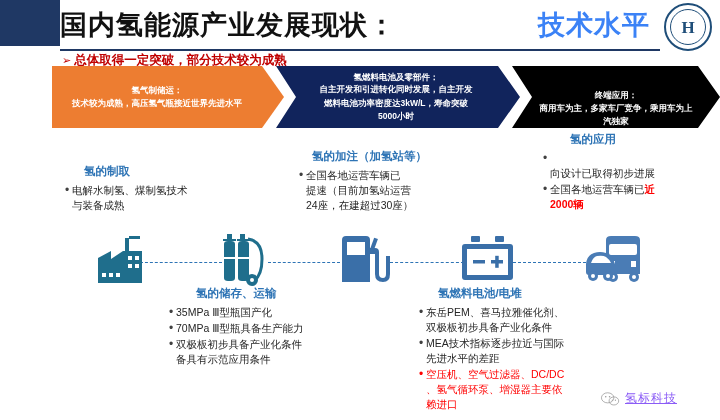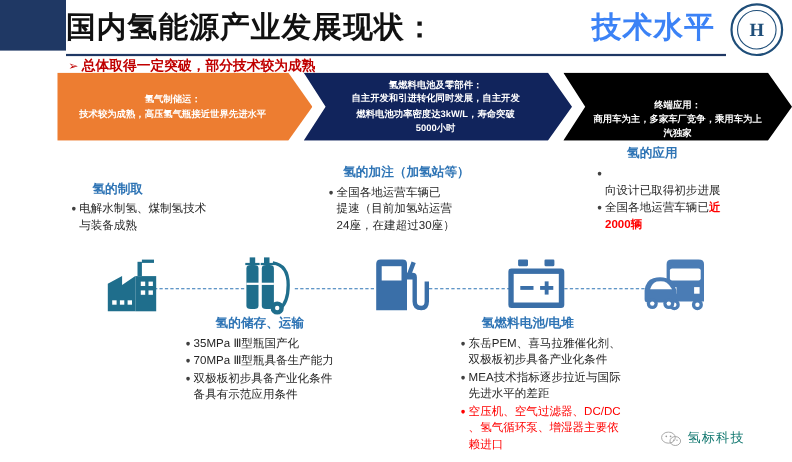--- a/index.html
+++ b/index.html
@@ -94,21 +94,21 @@
   .dashline{
     position:absolute;top:30px;height:0;
     border-top:1px dashed #2e74b5;
   }
   
   .footer{
     position:absolute;left:600px;top:390px;
     display:flex;align-items:center;gap:5px;
   }
   .footer .fico{width:20px;height:14px;}
-  .footer .ftxt{font-size:12px;color:#0f766e;letter-spacing:1px;}
+  .footer .ftxt{font-size:12px;color:#8b5cf6;letter-spacing:1px;text-decoration:underline;}
 </style>
 </head>
 <body>
 
 <div class="header">
   <div class="header-block"></div>
   <div class="header-title">
     <span>国内氢能源产业发展现状：</span>
       <span class="accent">技术水平</span>
   </div>

